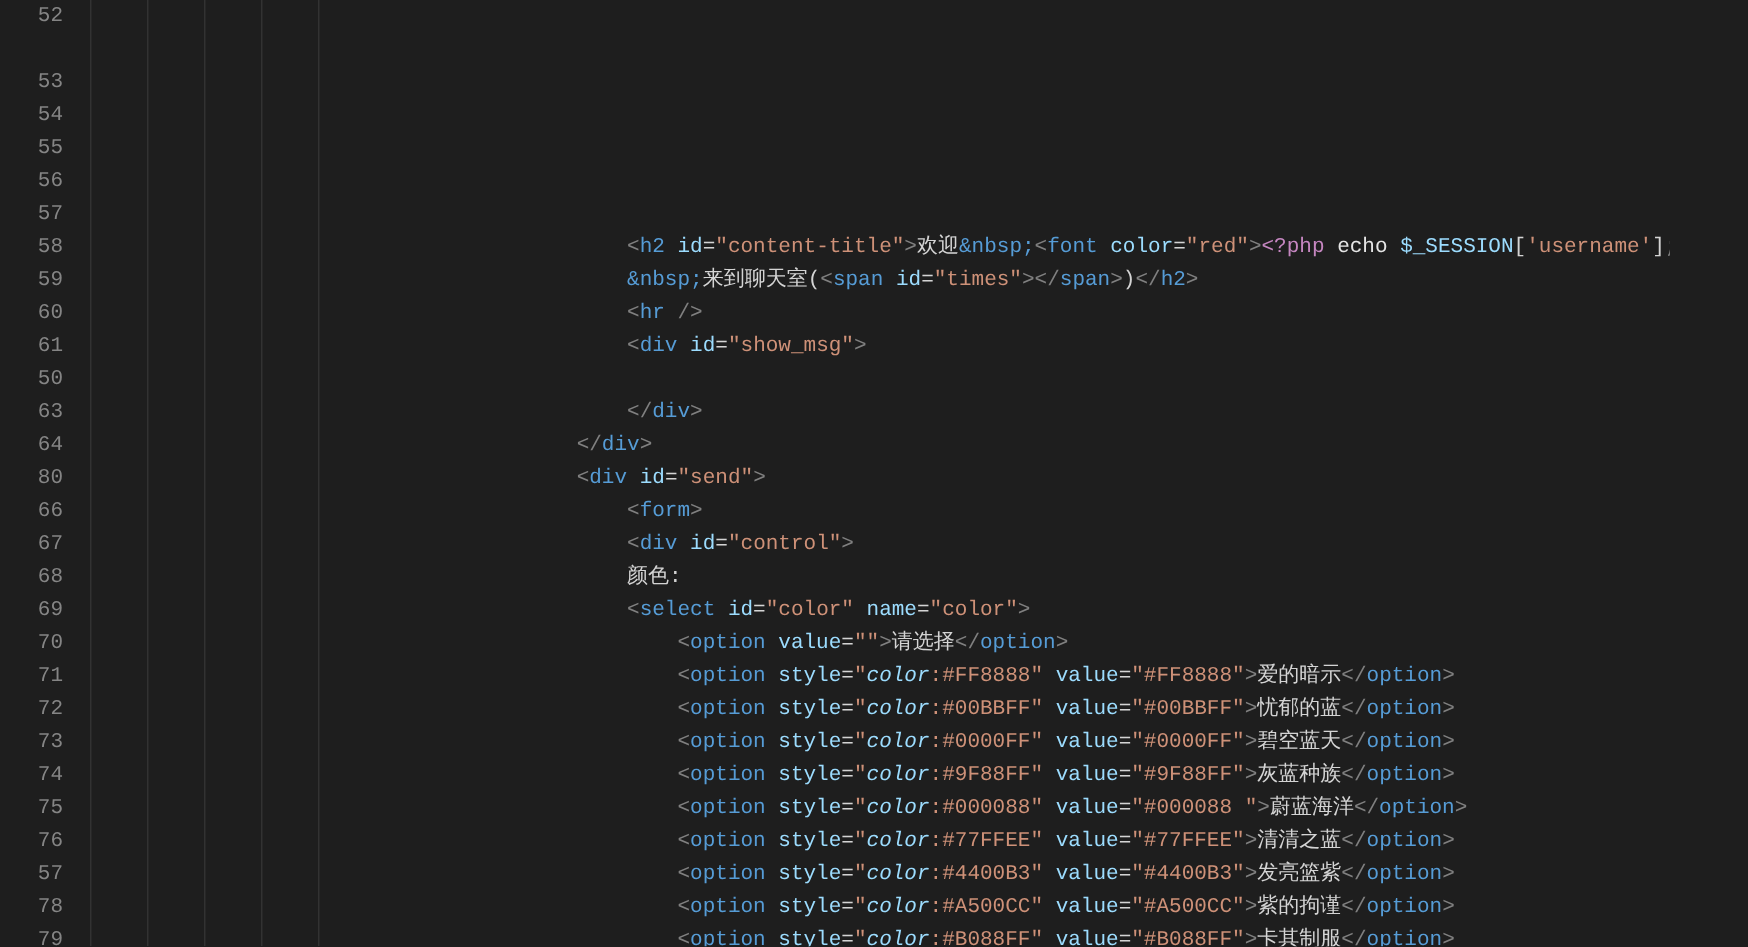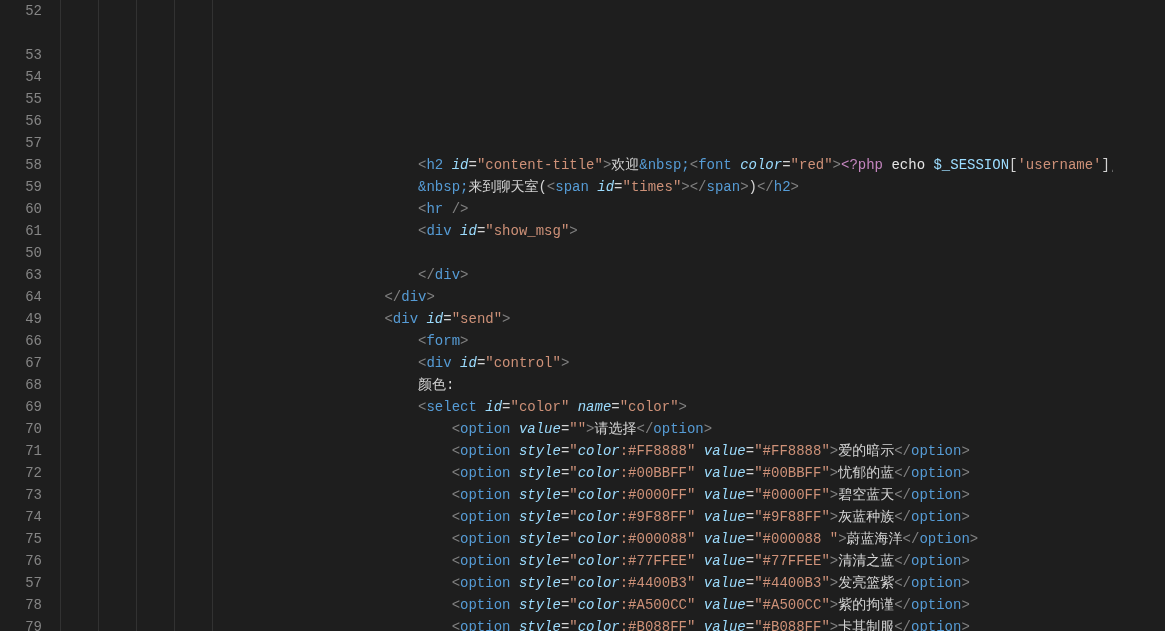--- a/index.html
+++ b/index.html
@@ -45,21 +45,21 @@
 }
 .g1 { left: 0px; }
 .g2 { left: 38px; }
 .g3 { left: 76px; }
 .g4 { left: 114px; }
 .g5 { left: 152px; }
 
 
 .p  { color: #808080; }    
 .tn { color: #569cd6; font-family: Liberation Mono, monospace; }    
-.an { color: #9cdcfe; font-style: italic; }    
+.an { color: #9cdcfe; }    
 .eq { color: #d4d4d4; }    
 .s  { color: #ce9178; }    
 .txt{ color: #d4d4d4; }    
 .ent{ color: #569cd6; text-align: right; }    
 .php{ color: #c586c0; }    
 .fn { color: #e5e5e5; margin-top: 23px; }    
 .var{ color: #9cdcfe; }    
 .prop{color: #9cdcfe; }    
 </style>
 </head>
@@ -74,21 +74,21 @@
       <div class="ln">55</div>
       <div class="ln">56</div>
       <div class="ln">57</div>
       <div class="ln">58</div>
       <div class="ln">59</div>
       <div class="ln">60</div>
       <div class="ln">61</div>
       <div class="ln">50</div>
       <div class="ln">63</div>
       <div class="ln">64</div>
-      <div class="ln">49</div>
+      <div class="ln">80</div>
       <div class="ln">66</div>
       <div class="ln">67</div>
       <div class="ln">68</div>
       <div class="ln">69</div>
       <div class="ln">70</div>
       <div class="ln">71</div>
       <div class="ln">72</div>
       <div class="ln">73</div>
       <div class="ln">74</div>
       <div class="ln">75</div>

